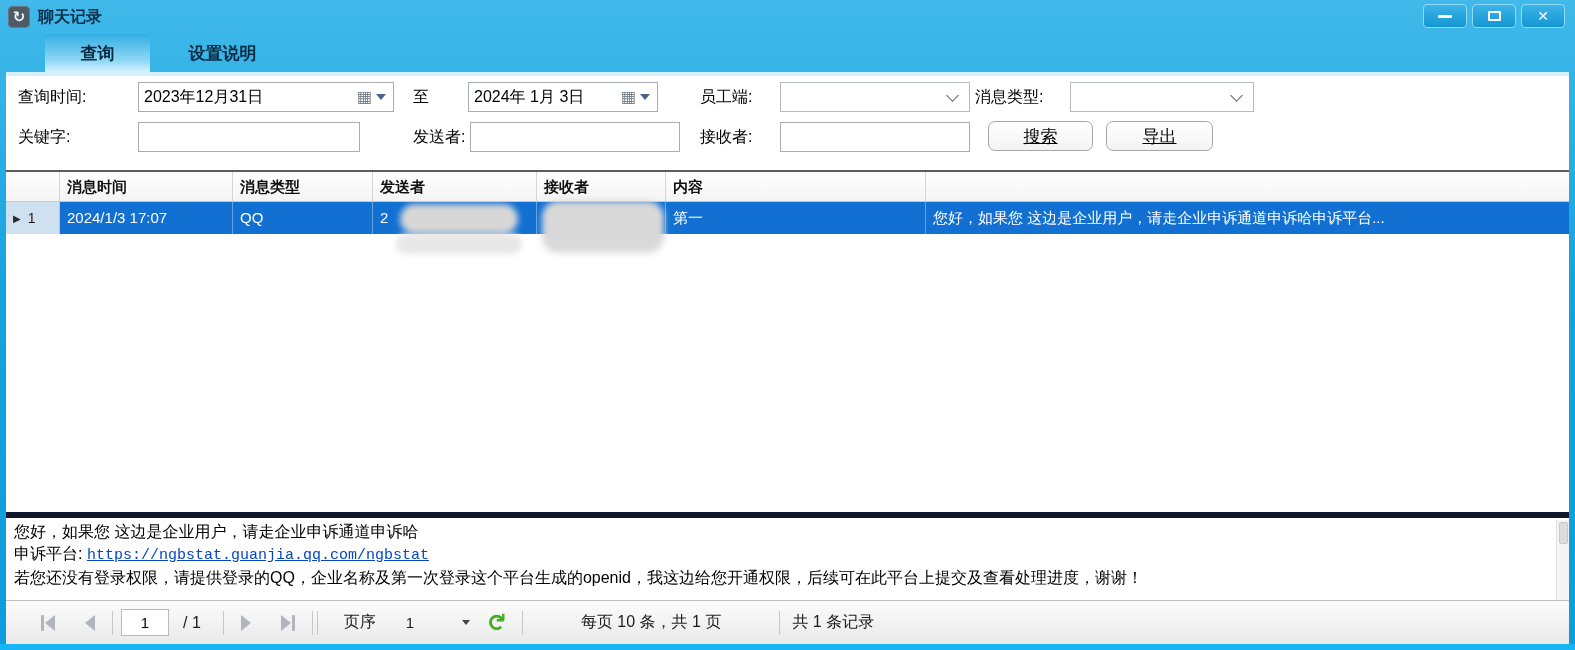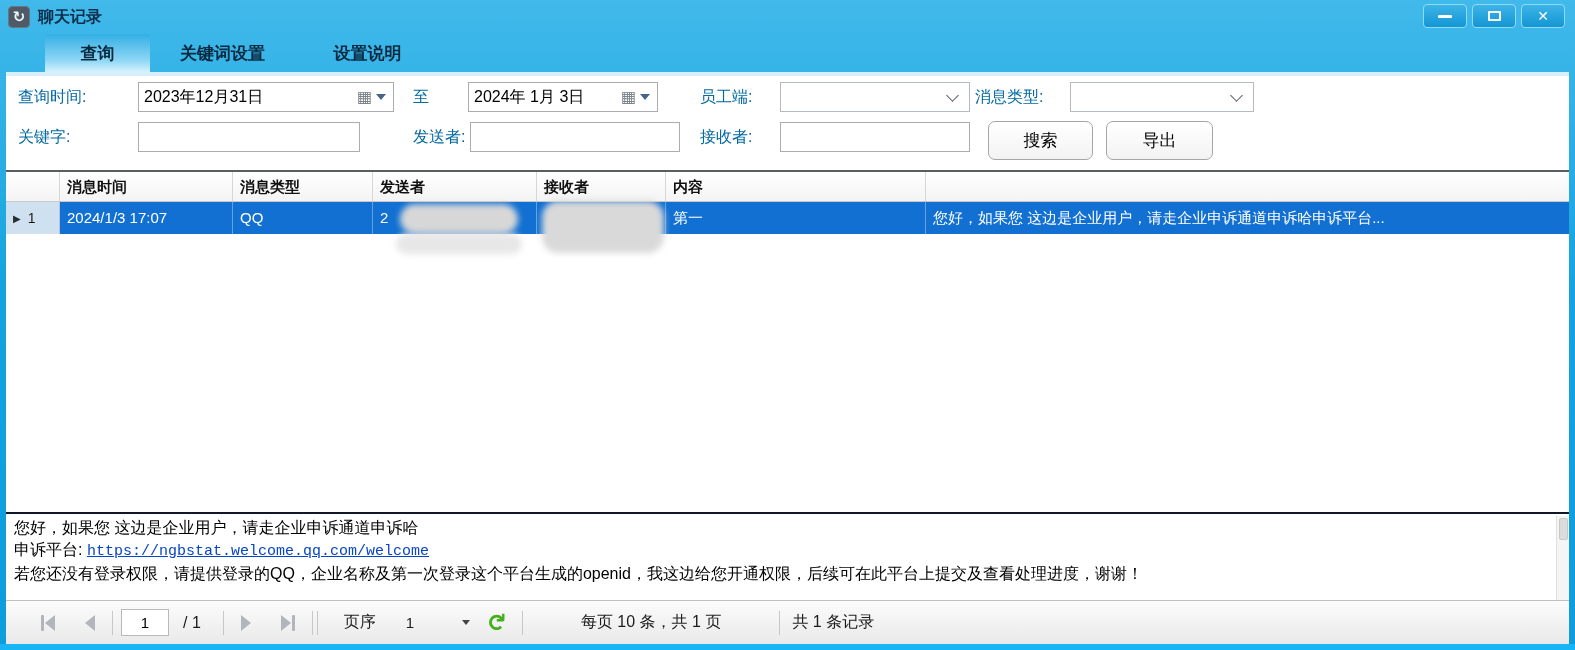--- a/index.html
+++ b/index.html
@@ -22,48 +22,48 @@
   .glyph-close{color:#fff;font-size:14px;font-weight:bold;line-height:1;}
   
   .tabbar{position:absolute;top:34px;left:0;right:0;height:38px;display:flex;padding-left:45px;align-items:center;}
   .tab{height:38px;display:flex;align-items:center;justify-content:center;font-size:17px;font-weight:600;color:#07293f;}
   .tab1{width:105px;}.tab2{width:145px;}.tab3{width:145px;}
   .tab.active{background:linear-gradient(180deg,#33afe4 0%,#8fd7f5 70%,#d6f2fe 100%);border-radius:3px 3px 0 0;}
   
   .content{position:absolute;left:6px;right:6px;top:72px;height:572px;background:#fff;}
   .content-topline{position:absolute;top:0;left:0;right:0;height:4px;background:#d5effc;}
   
-  .flabel{position:absolute;height:30px;line-height:30px;font-size:16px;color:#0369a1;}
+  .flabel{position:absolute;height:30px;line-height:30px;font-size:16px;color:#000000;}
   .fbox{position:absolute;height:30px;background:#fff;border:1px solid #a9adb2;display:flex;align-items:center;}
   .datebox{padding-left:5px;font-size:16px;}
   .datebox .spacer{flex:1;}
   .cal-icon{font-size:16px;color:#7d848b;line-height:1;margin-right:2px;}
   .date-arrow{width:0;height:0;border-left:5px solid transparent;border-right:5px solid transparent;border-top:6px solid #49648c;margin:0 7px 0 2px;}
   .combo{border:1px solid #b4bac0;}
   .combo .spacer{flex:1;}
   .chev{width:9px;height:9px;border-right:1.6px solid #5a5f64;border-bottom:1.6px solid #5a5f64;transform:rotate(45deg);margin:-4px 12px 0 0;}
   .tinput{border:1px solid #a9adb2;}
-  .btn{position:absolute;height:39px;border:1px solid #a6a6a6;border-radius:7px;background:linear-gradient(180deg,#ffffff,#f3f3f3);
-    font-size:17px;color:#000;display:flex;align-items:center;justify-content:center;cursor:default;}
+  .btn{position:absolute;height:30px;border:1px solid #a6a6a6;border-radius:7px;background:linear-gradient(180deg,#ffffff,#f3f3f3);
+    font-size:17px;color:#000;display:flex;align-items:center;justify-content:center;cursor:default;text-decoration:underline;}
   
   .table{position:absolute;top:98px;left:0;right:0;height:342px;border-top:2px solid #5a5e62;background:#fff;}
   .tgrid{display:grid;grid-template-columns:54px 173px 140px 164px 129px 260px 1fr;}
   .thead{height:30px;background:linear-gradient(#ffffff,#f4f4f4);border-bottom:1px solid #c9c9c9;}
   .th{line-height:29px;padding:0 7px;font-size:15px;font-weight:600;color:#111;border-right:1px solid #d6d6d6;white-space:nowrap;overflow:hidden;}
   .trow{height:32px;background:#1170d2;color:#fff;}
   .row-indicator{background:#cfe0f1;color:#1a1a1a;display:flex;align-items:center;padding-left:7px;gap:7px;font-size:14px;border-right:1px solid #b9c6d2;}
   .row-arrow{font-size:10px;color:#2b2b2b;}
   .td{line-height:32px;padding:0 7px;font-size:15px;white-space:nowrap;overflow:hidden;border-right:1px solid rgba(255,255,255,.35);}
   .td:last-child{border-right:none;}
   .blur-blob{position:absolute;border-radius:16px;filter:blur(3px);}
   .blob-sender{left:394px;top:32px;width:118px;height:30px;background:#d7d7d7;}
   .blob-sender-b{left:390px;top:62px;width:126px;height:20px;background:#e7e7e7;}
   .blob-receiver{left:536px;top:29px;width:122px;height:52px;background:#d9d9d9;}
   
-  .detail{position:absolute;top:440px;left:0;right:0;height:88px;background:#fff;border-top:2px solid #0f172a;
+  .detail{position:absolute;top:440px;left:0;right:0;height:88px;background:#fff;border-top:6px solid #0f172a;
     padding:3px 8px 0 8px;font-size:16px;line-height:22px;color:#000;}
   .detail-line{white-space:nowrap;overflow:hidden;}
   .detail-link{color:#0645c8;text-decoration:underline;font-family:"Liberation Mono","DejaVu Sans Mono",monospace;font-size:15px;}
   .detail-scrollbar{position:absolute;top:2px;right:0;bottom:0;width:13px;background:#f5f5f5;border-left:1px solid #e0e0e0;}
   .detail-thumb{margin:2px 2px;width:9px;height:22px;background:#dcdcdc;border:1px solid #c8c8c8;border-radius:2px;}
   
   .pagination{position:absolute;bottom:0;left:0;right:0;height:44px;background:linear-gradient(#fcfcfc,#e9e9e9);
     border-top:1px solid #bfbfbf;display:flex;align-items:center;font-size:16px;color:#1c1c1c;}
   .pg-group{display:flex;align-items:center;}
   .pg-btn{width:28px;height:26px;display:flex;align-items:center;justify-content:center;gap:1px;}
@@ -98,21 +98,20 @@
           <span class="glyph-max"></span>
         </div>
       <div class="win-btn">
           <span class="glyph-close">✕</span>
         </div>
     </div>
   </div>
 
   <div class="tabbar">
     <div class="tab tab1 active">查询</div>
-    <div class="tab tab2">关键词设置</div>
     <div class="tab tab3">设置说明</div>
   </div>
 
   <div class="content">
     <div class="content-topline"></div>
 
     <div class="flabel" style="left:12px;top:10px;">查询时间:</div>
     <div class="fbox datebox" style="left:132px;top:10px;width:256px;">
       <span>2023年12月31日</span>
       <span class="spacer"></span>
@@ -169,21 +168,21 @@
         <div class="td">第一</div>
         <div class="td">您好，如果您 这边是企业用户，请走企业申诉通道申诉哈申诉平台...</div>
       </div>
       <div class="blur-blob blob-sender"></div>
       <div class="blur-blob blob-sender-b"></div>
       <div class="blur-blob blob-receiver"></div>
     </div>
 
     <div class="detail">
       <div class="detail-line">您好，如果您 这边是企业用户，请走企业申诉通道申诉哈</div>
-      <div class="detail-line"><span>申诉平台: </span><a class="detail-link" href="#">https://ngbstat.welcome.qq.com/welcome</a></div>
+      <div class="detail-line"><span>申诉平台: </span><a class="detail-link" href="#">https://ngbstat.guanjia.qq.com/ngbstat</a></div>
       <div class="detail-line">若您还没有登录权限，请提供登录的QQ，企业名称及第一次登录这个平台生成的openid，我这边给您开通权限，后续可在此平台上提交及查看处理进度，谢谢！</div>
       <div class="detail-scrollbar">
           <div class="detail-thumb"></div>
         </div>
     </div>
 
     <div class="pagination">
       <div class="pg-group" style="margin-left:28px;">
         <div class="pg-btn">
             <span class="vbar"></span>

